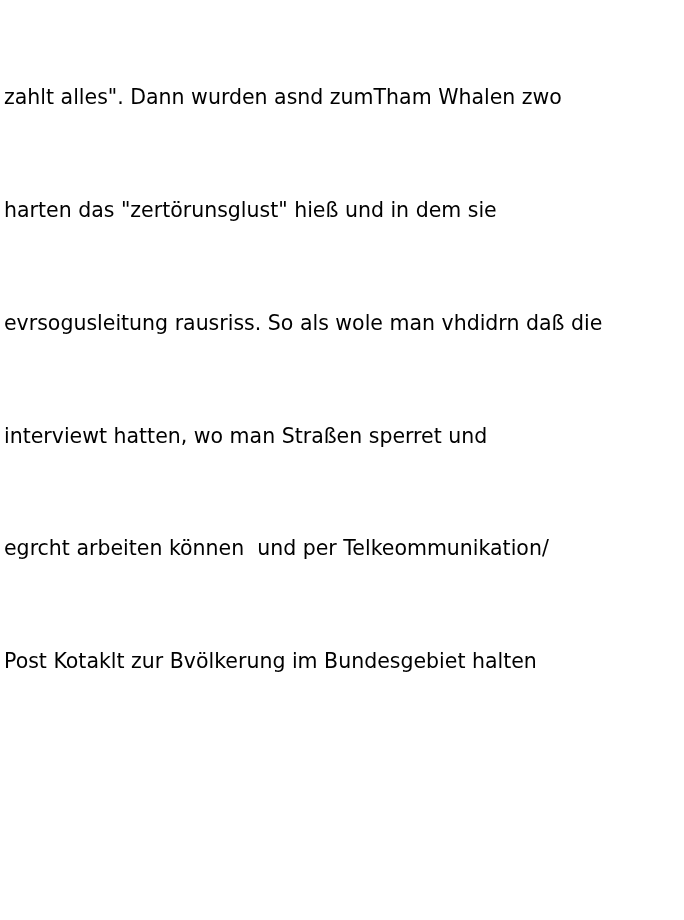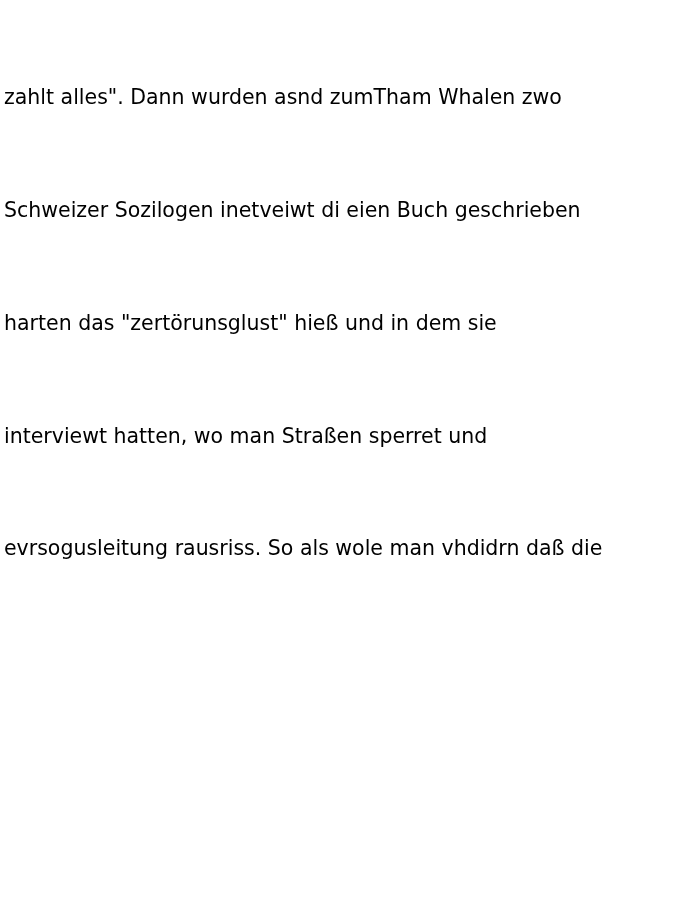--- a/index.html
+++ b/index.html
@@ -32,24 +32,25 @@
     display: block;
     white-space: pre;
   }
 </style>
 </head>
 <body>
 
 <div id="page">
   <div class="text-block">
     <span class="line">zahlt alles". Dann wurden asnd zumTham Whalen zwo</span>
-    <span class="line">Schweizer Sozilogen inetveiwt di eien Buch geschrieben</span>
     <span class="line">harten das "zertörunsglust" hieß und in dem sie</span>
+    <span class="line">evrsogusleitung rausriss. So als wole man vhdidrn daß die</span>
     <span class="line">interviewt hatten, wo man Straßen sperret und</span>
-    <span class="line">evrsogusleitung rausriss. So als wole man vhdidrn daß die</span>
+    <span class="line">egrcht arbeiten können  und per Telkeommunikation/</span>
+    <span class="line">Post Kotaklt zur Bvölkerung im Bundesgebiet halten</span>
     
     
     
     
     
     
     
     
     
     

